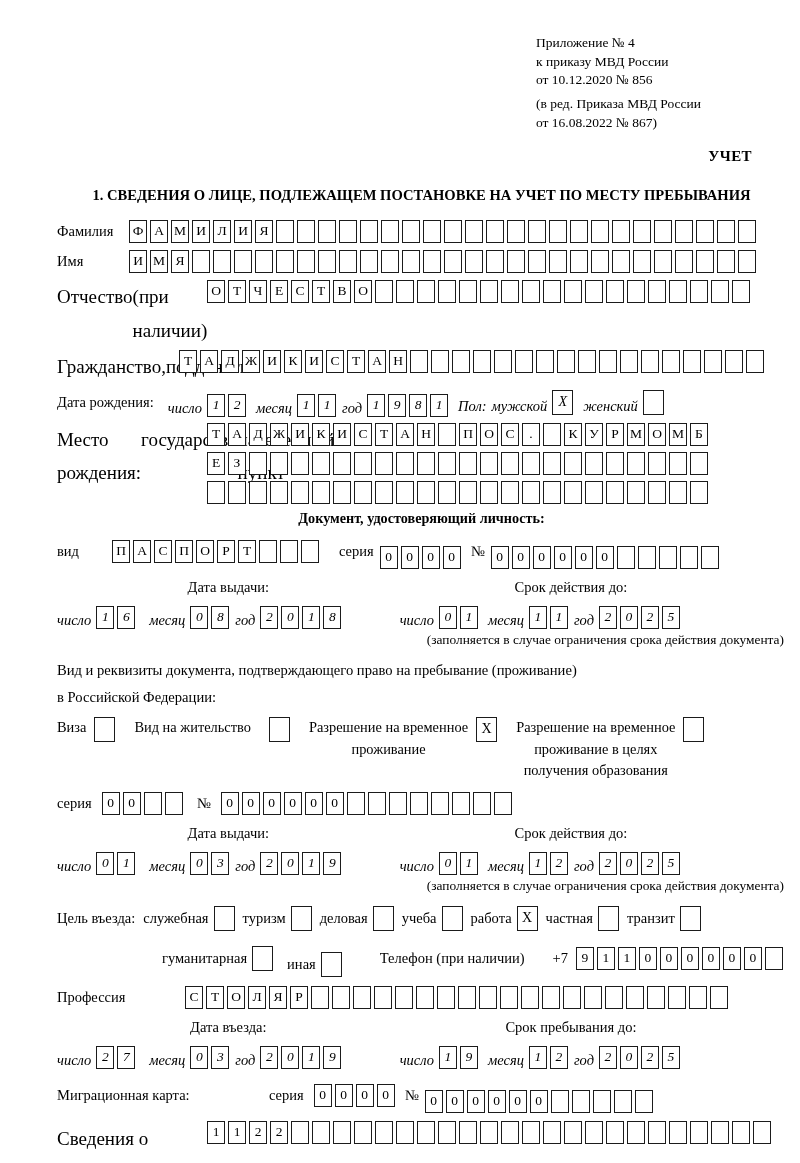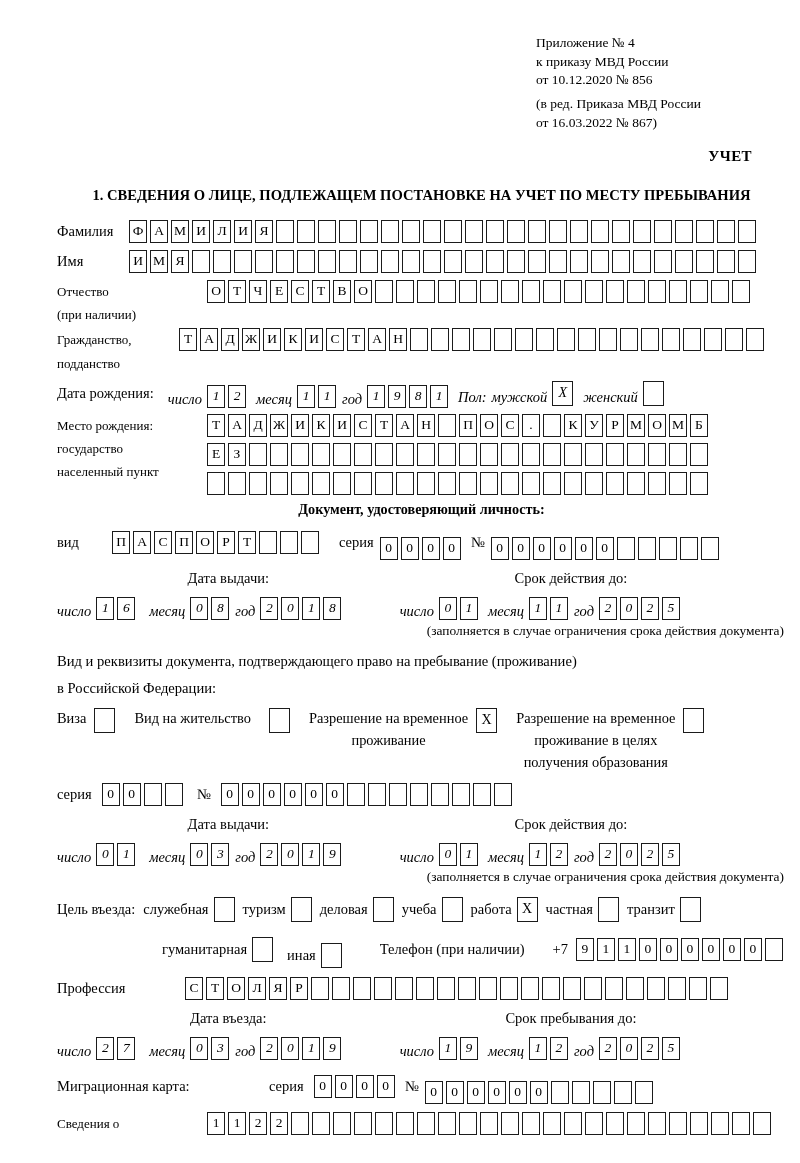--- a/index.html
+++ b/index.html
@@ -15,21 +15,21 @@
   
   .title{font-weight:bold;font-size:15.5px;text-align:center;margin-top:14px;line-height:1.5;}
   .blank-underline{display:inline-block;width:62px;border-bottom:2px solid #222;height:1em;margin-left:8px;}
   .sect{font-weight:bold;font-size:14.6px;text-align:center;margin-top:22px;}
 
   
   .row{display:flex;align-items:center;margin-top:7px;}
   .row.top{align-items:flex-start;}
   .lbl{font-size:14.5px;flex:0 0 auto;}
   .w72{width:72px;}  .w150{width:150px;} .w122{width:122px;} .w128{width:128px;} .w180{width:182px;}
-  .lblcol{display:flex;flex-direction:column;font-size:13px;line-height:1.78;flex:0 0 auto;}
+  .lblcol{display:flex;font-size:19px;line-height:1.78;flex:0 0 auto;}
   .boxcol{display:flex;flex-direction:column;gap:6px;}
 
   
   .boxes{display:flex;gap:3px;flex:0 0 auto;}
   .cb{box-sizing:border-box;display:block;width:18px;height:23px;border:1.6px solid #1b1b1b;
       text-align:center;font-size:13.5px;line-height:20px;background:#fff;flex:0 0 auto;}
   .chk{box-sizing:border-box;display:inline-block;width:21px;height:25px;border:1.6px solid #1b1b1b;
       text-align:center;font-size:14px;line-height:22px;background:#fff;flex:0 0 auto;}
 
   
@@ -53,21 +53,21 @@
 <body>
 
 <div class="page">
 
   <div class="hdr-block">
     <div>Приложение № 4</div>
     <div>к приказу МВД России</div>
     <div>от 10.12.2020 № 856</div>
     <div class="gap"></div>
     <div>(в ред. Приказа МВД России</div>
-    <div>от 16.03.2022 № 867)</div>
+    <div>от 16.08.2022 № 867)</div>
   </div>
   <div class="forma">УЧЕТ</div>
 
 
   <div class="sect">1. СВЕДЕНИЯ О ЛИЦЕ, ПОДЛЕЖАЩЕМ ПОСТАНОВКЕ НА УЧЕТ ПО МЕСТУ ПРЕБЫВАНИЯ</div>
 
   <div class="row" style="margin-top:16px;">
     <span class="lbl w72">Фамилия</span>
     <span class="boxes">
         <span class="cb">Ф</span>

